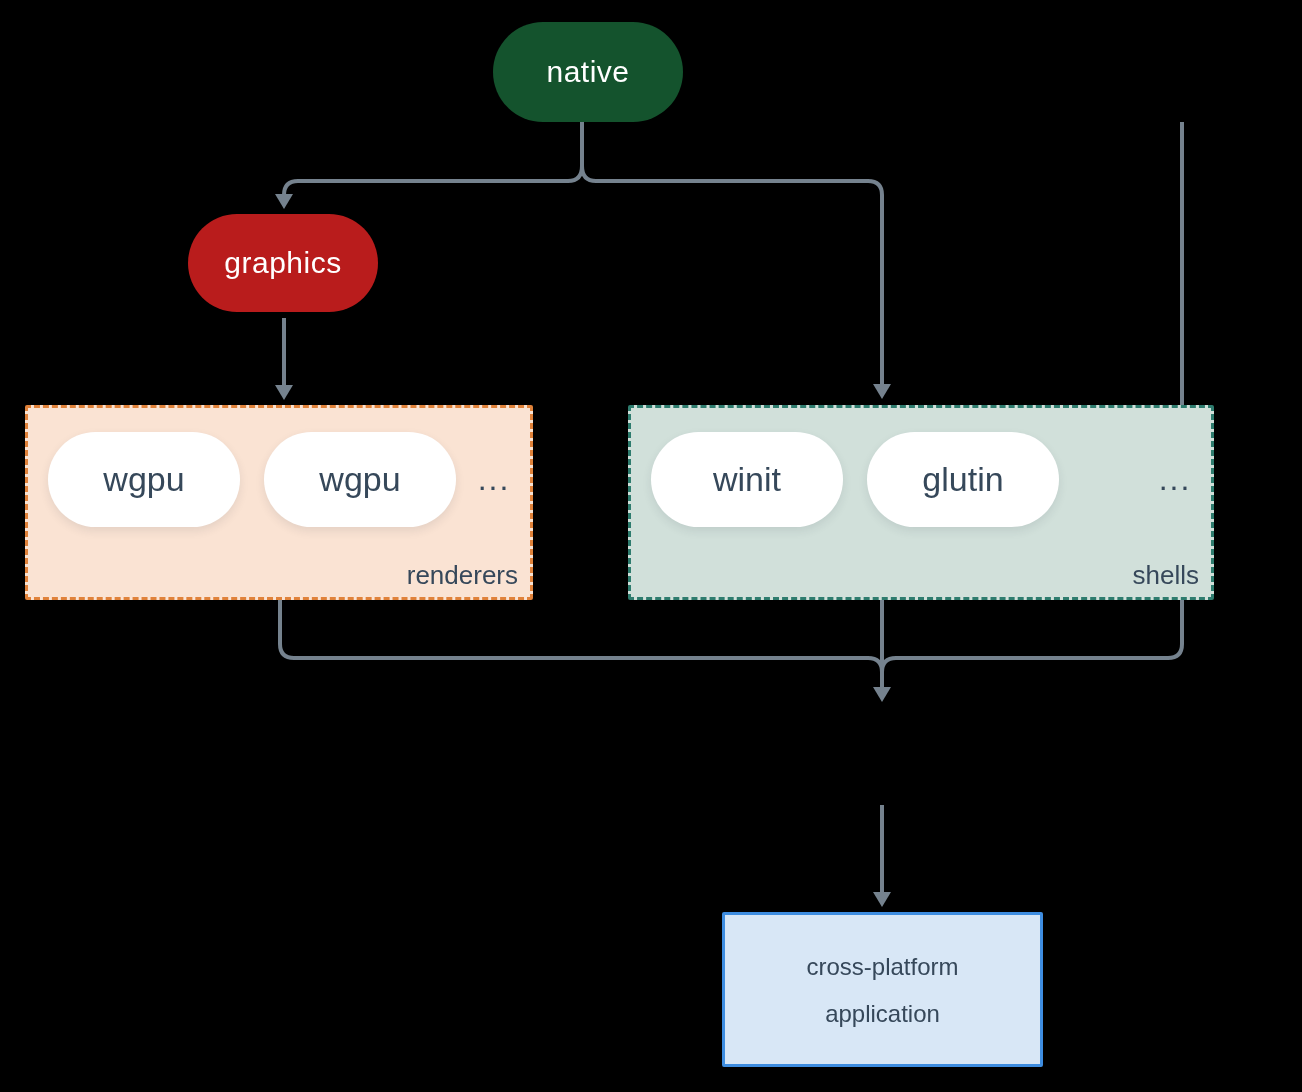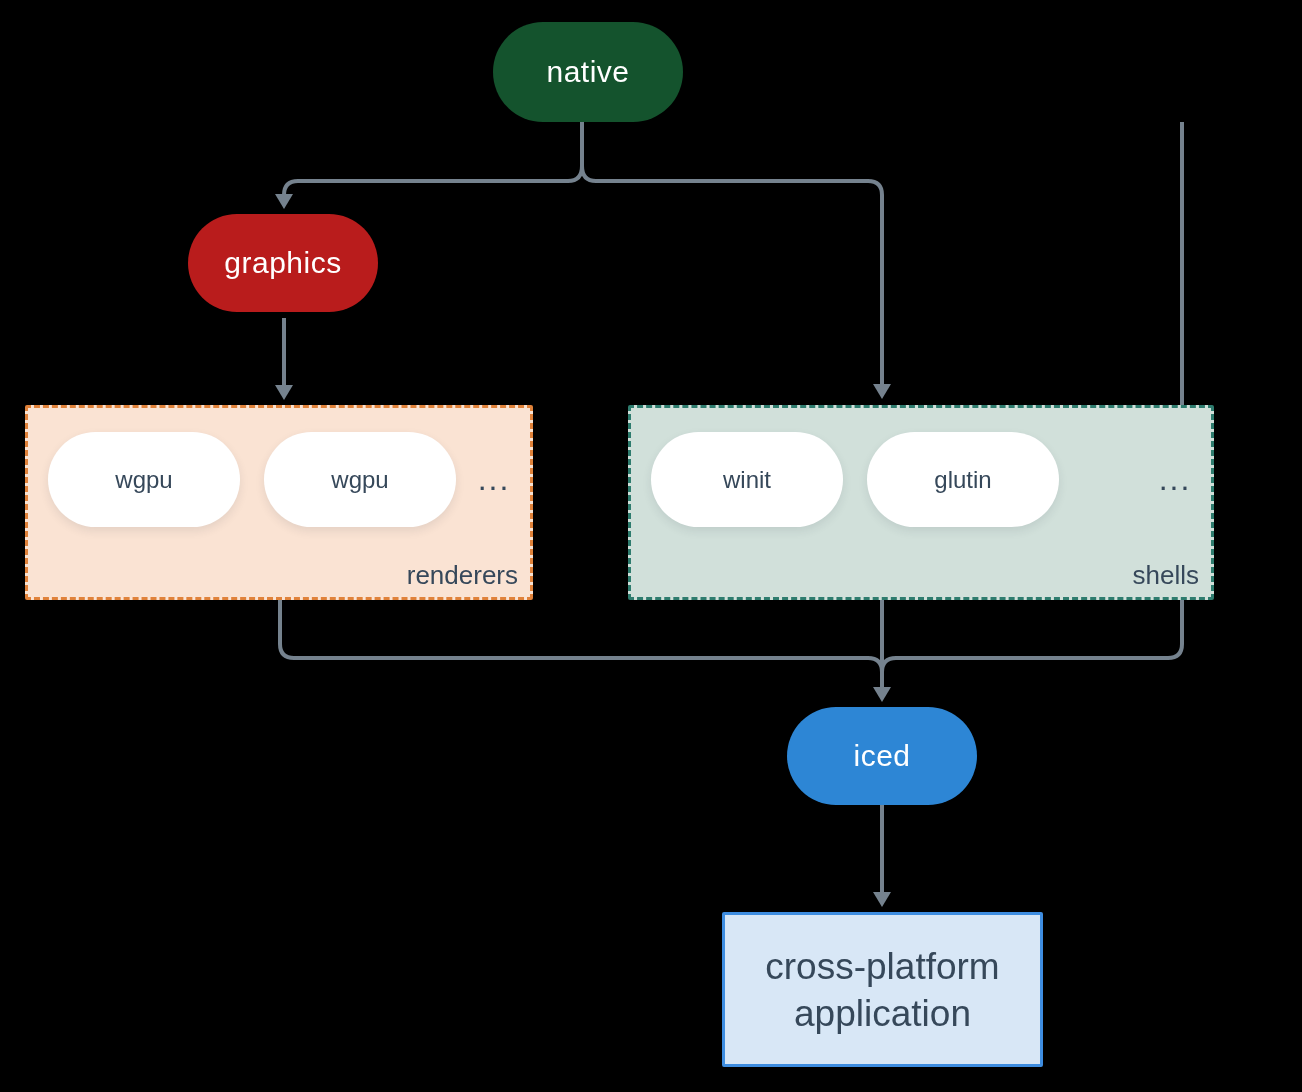--- a/index.html
+++ b/index.html
@@ -65,21 +65,21 @@
     position: absolute;
     top: 24px;
     width: 192px;
     height: 95px;
     background: #ffffff;
     border-radius: 60px;
     display: flex;
     align-items: center;
     justify-content: center;
     color: #36485a;
-    font-size: 24px;
+    font-size: 34px;
     box-shadow: 0 4px 10px rgba(40, 50, 70, 0.10);
   }
   .chip-1 { left: 20px; }
   .chip-2 { left: 236px; }
   .group-more {
     position: absolute;
     top: 24px;
     right: 6px;
     width: 60px;
     height: 95px;
@@ -103,21 +103,21 @@
     width: 321px; height: 155px;
     box-sizing: border-box;
     background: #d8e7f6;
     border: 3px solid #3e8de0;
     border-radius: 2px;
     display: flex;
     flex-direction: column;
     align-items: center;
     justify-content: center;
     color: #36485a;
-    font-size: 37px;
+    font-size: 24px;
     line-height: 47px;
   }
 </style>
 </head>
 <body>
 
 <div class="canvas">
 
   <svg class="connectors" width="1302" height="1092" viewBox="0 0 1302 1092">
 
@@ -167,22 +167,19 @@
     <div class="chip chip-1">
       <span>winit</span>
     </div>
     <div class="chip chip-2">
       <span>glutin</span>
     </div>
     <div class="group-more">...</div>
     <div class="group-label">shells</div>
   </div>
 
-  <div class="pill pill-iced">
-    <span>iced</span>
-  </div>
 
   <div class="app-box">
     <span>cross-platform</span>
     <span>application</span>
   </div>
 
 </div>
 
 </body></html>

